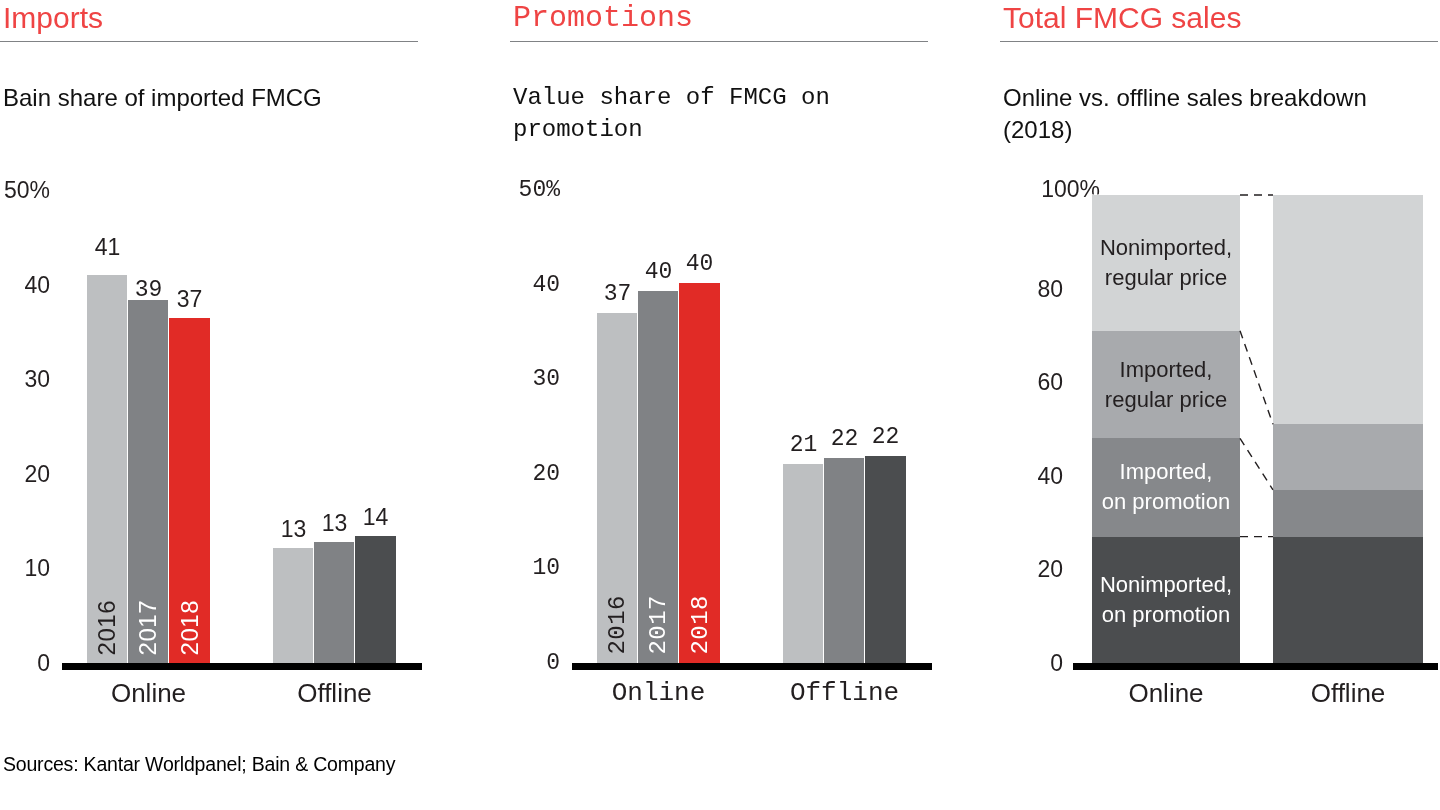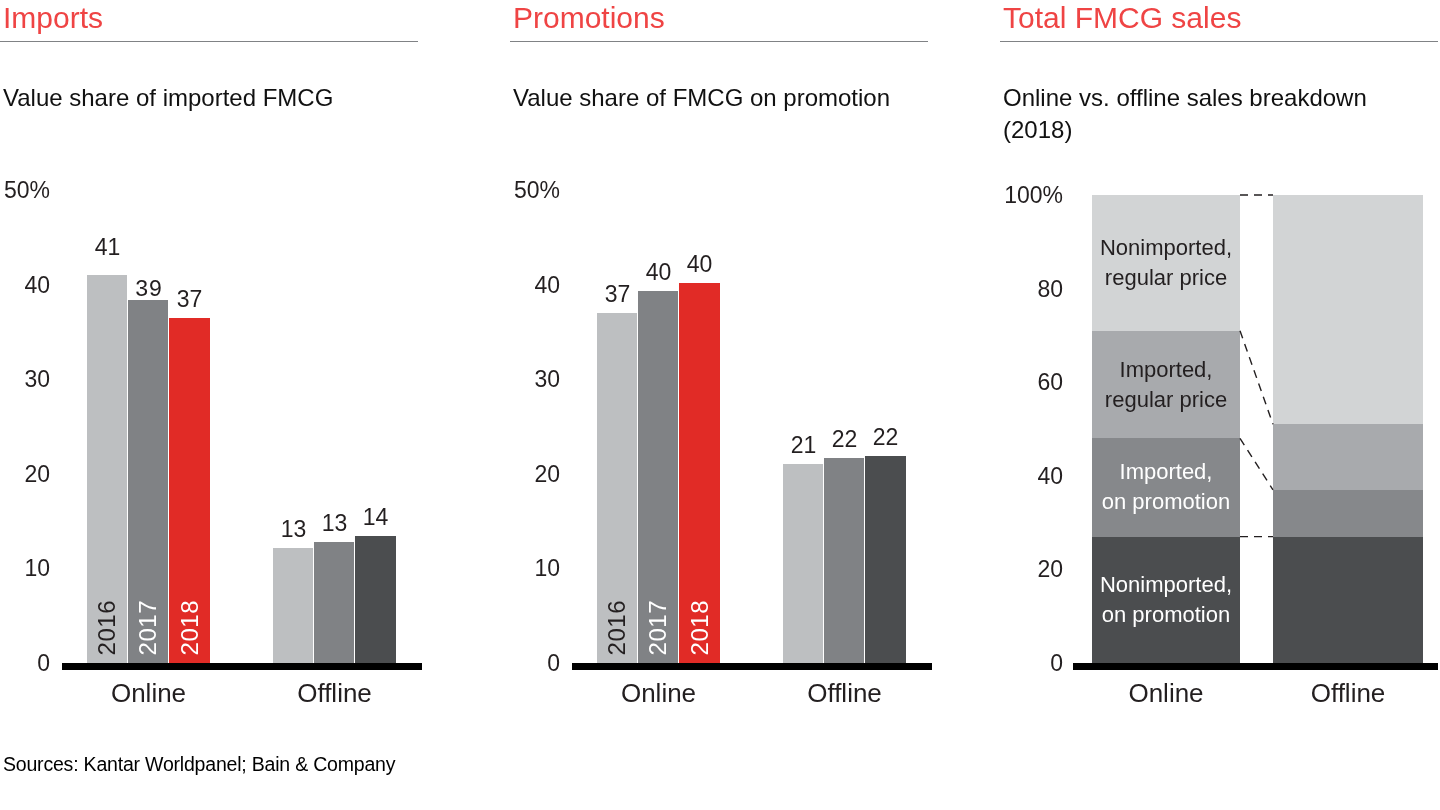--- a/index.html
+++ b/index.html
@@ -31,21 +31,21 @@
   svg.connectors { position:absolute; left:0; top:0; overflow:visible; pointer-events:none; }
 </style>
 </head>
 <body>
 
 <div class="figure">
 
   <div class="panel" style="left:0; width:480px;">
     <div class="panel-title">Imports</div>
     <div class="rule" style="width:418px;"></div>
-    <div class="panel-subtitle" style="max-width:410px;">Value share of imported FMCG</div>
+    <div class="panel-subtitle" style="max-width:410px;">Bain share of imported FMCG</div>
     <div class="plot">
         <div class="tick" style="top: 176px; width: 50px;">50%</div>
         <div class="tick" style="top: 270.6px; width: 50px;">40</div>
         <div class="tick" style="top: 365.2px; width: 50px;">30</div>
         <div class="tick" style="top: 459.8px; width: 50px;">20</div>
         <div class="tick" style="top: 554.4px; width: 50px;">10</div>
         <div class="tick" style="top: 649px; width: 50px;">0</div>
         <div class="axis" style="left: 62px; top: 663px; width: 360px; height: 7px;"></div>
         <div class="bar" style="left: 87px; width: 41px; top: 275.14px; height: 387.86px; background: rgb(189, 191, 193); border-right: 1px solid rgb(255, 255, 255);">
           <div class="year" style="color: rgb(35, 31, 32);">2016</div>
@@ -63,21 +63,21 @@
         <div class="bar" style="left: 273px; width: 41px; top: 547.588px; height: 115.412px; background: rgb(189, 191, 193); border-right: 1px solid rgb(255, 255, 255);"></div>
         <div class="valab" style="left: 257px; width: 73px; top: 514.588px;">13</div>
         <div class="bar" style="left: 314px; width: 41px; top: 541.912px; height: 121.088px; background: rgb(128, 130, 133); border-right: 1px solid rgb(255, 255, 255);"></div>
         <div class="valab" style="left: 298px; width: 73px; top: 508.912px;">13</div>
         <div class="bar" style="left: 355px; width: 41px; top: 536.236px; height: 126.764px; background: rgb(75, 77, 79);"></div>
         <div class="valab" style="left: 339px; width: 73px; top: 503.236px;">14</div>
         <div class="catlab" style="left: 273px; width: 123px; top: 678px;">Offline</div>
       </div>
   </div>
 
-  <div class="panel" style="left:510px; width:480px;">
+  <div class="panel" style="left:510px; width:480px;font-family:Liberation Mono, monospace;">
     <div class="panel-title">Promotions</div>
     <div class="rule" style="width:418px;"></div>
     <div class="panel-subtitle" style="max-width:410px;">Value share of FMCG on promotion</div>
     <div class="plot">
         <div class="tick" style="top: 176px; width: 50px;">50%</div>
         <div class="tick" style="top: 270.6px; width: 50px;">40</div>
         <div class="tick" style="top: 365.2px; width: 50px;">30</div>
         <div class="tick" style="top: 459.8px; width: 50px;">20</div>
         <div class="tick" style="top: 554.4px; width: 50px;">10</div>
         <div class="tick" style="top: 649px; width: 50px;">0</div>
@@ -103,21 +103,21 @@
         <div class="valab" style="left: 339px; width: 73px; top: 422.826px;">22</div>
         <div class="catlab" style="left: 273px; width: 123px; top: 678px;">Offline</div>
       </div>
   </div>
 
   <div class="panel" style="left:1000px; width:440px;">
     <div class="panel-title">Total FMCG sales</div>
     <div class="rule" style="width:438px;"></div>
     <div class="panel-subtitle" style="max-width:390px;">Online vs. offline sales breakdown (2018)</div>
     <div class="plot">
-        <div class="tick" style="top: 181px; width: 63px;">100%</div>
+        <div class="tick" style="top: 175px; width: 63px; margin-left: 37px;">100%</div>
         <div class="tick" style="top: 274.6px; width: 63px;">80</div>
         <div class="tick" style="top: 368.2px; width: 63px;">60</div>
         <div class="tick" style="top: 461.8px; width: 63px;">40</div>
         <div class="tick" style="top: 555.4px; width: 63px;">20</div>
         <div class="tick" style="top: 649px; width: 63px;">0</div>
         <div class="axis" style="left: 73px; top: 663px; width: 365px; height: 7px;"></div>
         <div class="seg" style="left: 92px; width: 148px; top: 536.64px; height: 126.36px; background: rgb(75, 77, 79); color: rgb(255, 255, 255);">
           <div class="seg-line">Nonimported,</div>
           <div class="seg-line">on promotion</div>
         </div>

